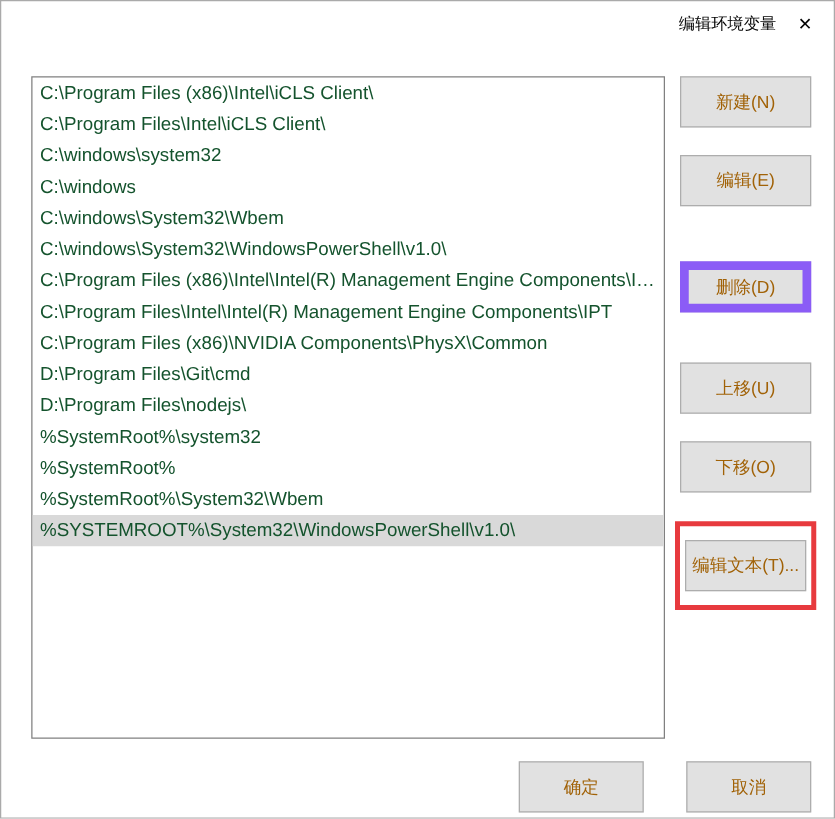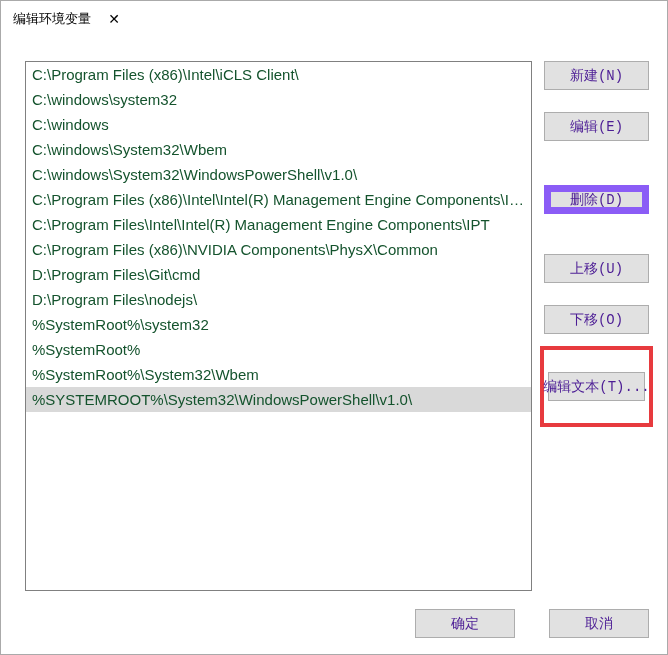--- a/index.html
+++ b/index.html
@@ -15,21 +15,21 @@
       height: 655px;
       border: 1px solid #aaaaaa;
       display: flex;
       flex-direction: column;
       background: #ffffff;
     }
     .titlebar {
       height: 36px;
       display: flex;
       align-items: center;
-      justify-content: flex-start;
+      justify-content: flex-end;
       padding: 0 0 0 12px;
       font-size: 13px;
       color: #000;
     }
     .titlebar-title { line-height: 36px; }
     .close-btn {
       width: 46px;
       height: 36px;
       display: flex;
       align-items: center;
@@ -65,40 +65,40 @@
     .list-item.selected {
       background: #d9d9d9;
     }
     .side-buttons {
       width: 105px;
       display: flex;
       flex-direction: column;
       gap: 0;
     }
     .btn {
-      height: 29px;
+      height: 41px;
       border: 1px solid #adadad;
       background: #e1e1e1;
-      font-family: Liberation Mono, monospace;
+      font-family: Liberation Sans, sans-serif;
       font-size: 14px;
-      color: #4c1d95;
+      color: #a16207;
       cursor: default;
       display: flex;
       align-items: center;
       justify-content: center;
       padding: 0 4px;
       white-space: nowrap;
     }
     .btn.focused {
       border: 7px solid #8b5cf6;
     }
     .btn-highlight-wrap {
       border: 4px solid #e73a3e;
-      padding: 22px 4px;
-      margin: 12px -4px 0 -4px;
+      padding: 11px 4px;
+      margin: 23px -4px 0 -4px;
     }
     .spacer-sm { height: 22px; }
     .spacer-md { height: 40px; }
     .footer {
       padding: 6px 18px 16px 24px;
       display: flex;
       justify-content: flex-end;
       gap: 10px;
     }
     .footer .btn {
@@ -115,20 +115,21 @@
     <div class="titlebar-title">编辑环境变量</div>
     <div class="close-btn">
       <span>✕</span>
     </div>
   </div>
 
   <div class="content">
 
     <div class="listbox" id="listbox">
         <div class="list-item" title="C:\Program Files (x86)\Intel\iCLS Client\">C:\Program Files (x86)\Intel\iCLS Client\</div>
+        <div class="list-item" title="C:\Program Files\Intel\iCLS Client\">C:\Program Files\Intel\iCLS Client\</div>
         <div class="list-item" title="C:\windows\system32">C:\windows\system32</div>
         <div class="list-item" title="C:\windows">C:\windows</div>
         <div class="list-item" title="C:\windows\System32\Wbem">C:\windows\System32\Wbem</div>
         <div class="list-item" title="C:\windows\System32\WindowsPowerShell\v1.0\">C:\windows\System32\WindowsPowerShell\v1.0\</div>
         <div class="list-item" title="C:\Program Files (x86)\Intel\Intel(R) Management Engine Components\IPT">C:\Program Files (x86)\Intel\Intel(R) Management Engine Components\IPT</div>
         <div class="list-item" title="C:\Program Files\Intel\Intel(R) Management Engine Components\IPT">C:\Program Files\Intel\Intel(R) Management Engine Components\IPT</div>
         <div class="list-item" title="C:\Program Files (x86)\NVIDIA Corporation\PhysX\Common">C:\Program Files (x86)\NVIDIA Components\PhysX\Common</div>
         <div class="list-item" title="D:\Program Files\Git\cmd">D:\Program Files\Git\cmd</div>
         <div class="list-item" title="D:\Program Files\nodejs\">D:\Program Files\nodejs\</div>
         <div class="list-item" title="%SystemRoot%\system32">%SystemRoot%\system32</div>

